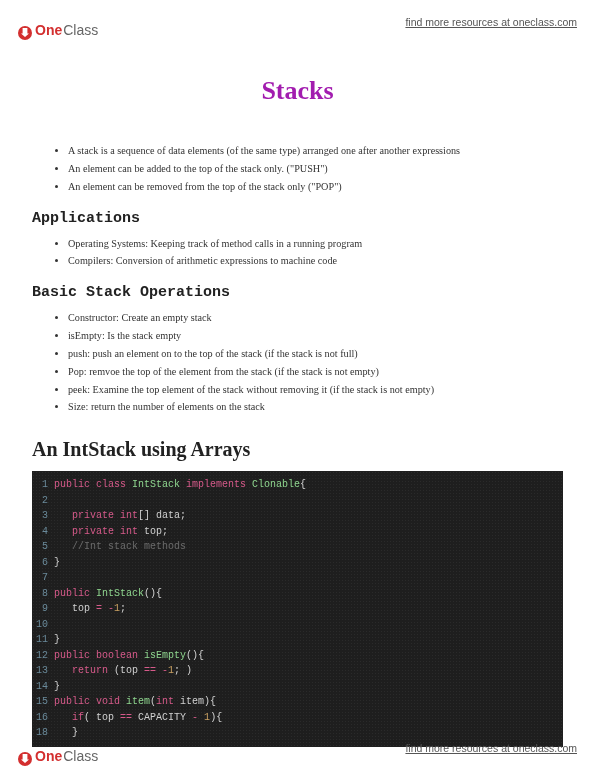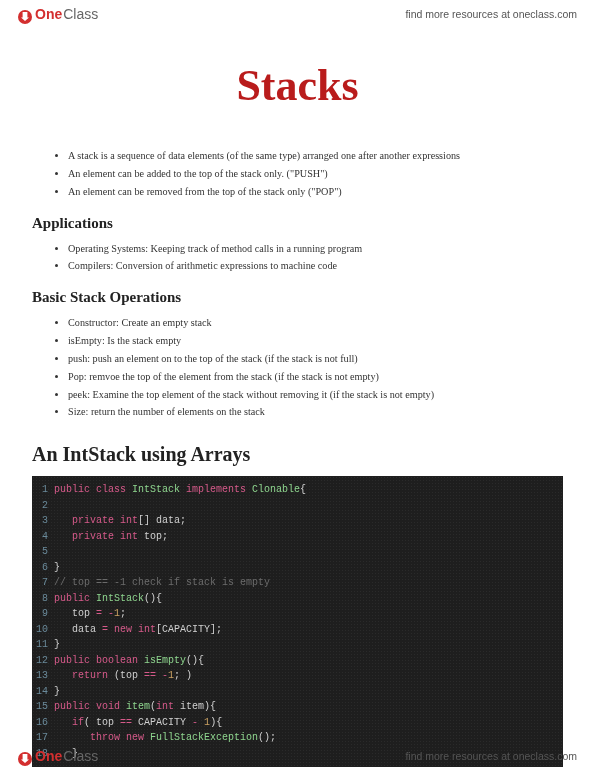--- a/index.html
+++ b/index.html
@@ -45,39 +45,39 @@
     position: relative;
     top: 2px;
   }
   .logo-icon::after {
     content: "";
     width: 8px;
     height: 9px;
     background: #fff;
     clip-path: polygon(20% 0, 80% 0, 80% 60%, 100% 60%, 50% 100%, 0 60%, 20% 60%);
   }
-  .logo-text-one { color: #d32f2f; font-weight: bold; font-size: 14px; }
+  .logo-text-one { color: #d32f2f; font-weight: bold; font-size: 14px; margin-top: 16px; }
   .logo-text-class { color: #666; font-weight: normal; font-size: 14px; }
-  .resources-link { font-size: 10.5px; color: #555; }
+  .resources-link { font-size: 10.5px; color: #555; text-decoration: underline; }
   .content {
     padding: 14px 32px 0 32px;
   }
   h1 {
     text-align: center;
-    font-size: 44px;
+    font-size: 26px;
     font-weight: bold;
     font-family: Georgia, serif;
     margin: 18px 0 36px 0;
-    color: #b91c1c;
+    color: #a21caf;
   }
   h2 {
     font-size: 15px;
     font-weight: bold;
     margin: 14px 0 8px 0;
-    font-family: Liberation Serif, serif;
+    font-family: Liberation Mono, monospace;
     color: #222;
   }
   h3.sub {
     font-size: 20px;
     font-weight: bold;
     margin: 22px 0 10px 0;
     font-family: Georgia, serif;
     color: #222;
   }
   ul {
@@ -160,33 +160,32 @@
       <li>Size: return the number of elements on the stack</li>
     </ul>
 
   <h3 class="sub">An IntStack using Arrays</h3>
 
   <div class="code-block" id="code-block">
       <div class="code-line"><span class="ln">1</span><span><span class="kw">public class</span><span class="plain"> </span><span class="cls">IntStack</span><span class="plain"> </span><span class="kw">implements</span><span class="plain"> </span><span class="cls">Clonable</span><span class="brace">{</span></span></div>
       <div class="code-line"><span class="ln">2</span></div>
       <div class="code-line"><span class="ln">3</span><span><span class="plain">   </span><span class="kw">private int</span><span class="plain">[] data;</span></span></div>
       <div class="code-line"><span class="ln">4</span><span><span class="plain">   </span><span class="kw">private int</span><span class="plain"> top;</span></span></div>
-      <div class="code-line"><span class="ln">5</span></div>
+      <div class="code-line"><span class="ln">5</span><span><span class="plain">   </span><span class="com">//Int stack methods</span></span></div>
       <div class="code-line"><span class="ln">6</span><span><span class="brace">}</span></span></div>
-      <div class="code-line"><span class="ln">7</span><span><span class="com">// top == -1 check if stack is empty</span></span></div>
+      <div class="code-line"><span class="ln">7</span></div>
       <div class="code-line"><span class="ln">8</span><span><span class="kw">public</span><span class="plain"> </span><span class="cls">IntStack</span><span class="plain">(){</span></span></div>
       <div class="code-line"><span class="ln">9</span><span><span class="plain">   top </span><span class="op">=</span><span class="plain"> </span><span class="op">-</span><span class="num">1</span><span class="plain">;</span></span></div>
-      <div class="code-line"><span class="ln">10</span><span><span class="plain">   data </span><span class="op">=</span><span class="plain"> </span><span class="kw">new int</span><span class="plain">[CAPACITY];</span></span></div>
+      <div class="code-line"><span class="ln">10</span></div>
       <div class="code-line"><span class="ln">11</span><span><span class="brace">}</span></span></div>
       <div class="code-line"><span class="ln">12</span><span><span class="kw">public boolean</span><span class="plain"> </span><span class="cls">isEmpty</span><span class="plain">(){</span></span></div>
       <div class="code-line"><span class="ln">13</span><span><span class="plain">   </span><span class="kw">return</span><span class="plain"> (top </span><span class="op">==</span><span class="plain"> </span><span class="op">-</span><span class="num">1</span><span class="plain">; )</span></span></div>
       <div class="code-line"><span class="ln">14</span><span><span class="brace">}</span></span></div>
       <div class="code-line"><span class="ln">15</span><span><span class="kw">public void</span><span class="plain"> </span><span class="cls">item</span><span class="plain">(</span><span class="kw">int</span><span class="plain"> item){</span></span></div>
       <div class="code-line"><span class="ln">16</span><span><span class="plain">   </span><span class="kw">if</span><span class="plain">( top </span><span class="op">==</span><span class="plain"> CAPACITY </span><span class="op">-</span><span class="plain"> </span><span class="num">1</span><span class="plain">){</span></span></div>
-      <div class="code-line"><span class="ln">17</span><span><span class="plain">      </span><span class="kw">throw new</span><span class="plain"> </span><span class="cls">FullStackException</span><span class="plain">();</span></span></div>
       <div class="code-line"><span class="ln">18</span><span><span class="plain">   }</span></span></div>
     </div>
 </div>
 
 <div class="footer-bar">
   <div class="logo">
     <span class="logo-icon"></span>
     <span class="logo-text-one">One</span>
     <span class="logo-text-class">Class</span>
   </div>

